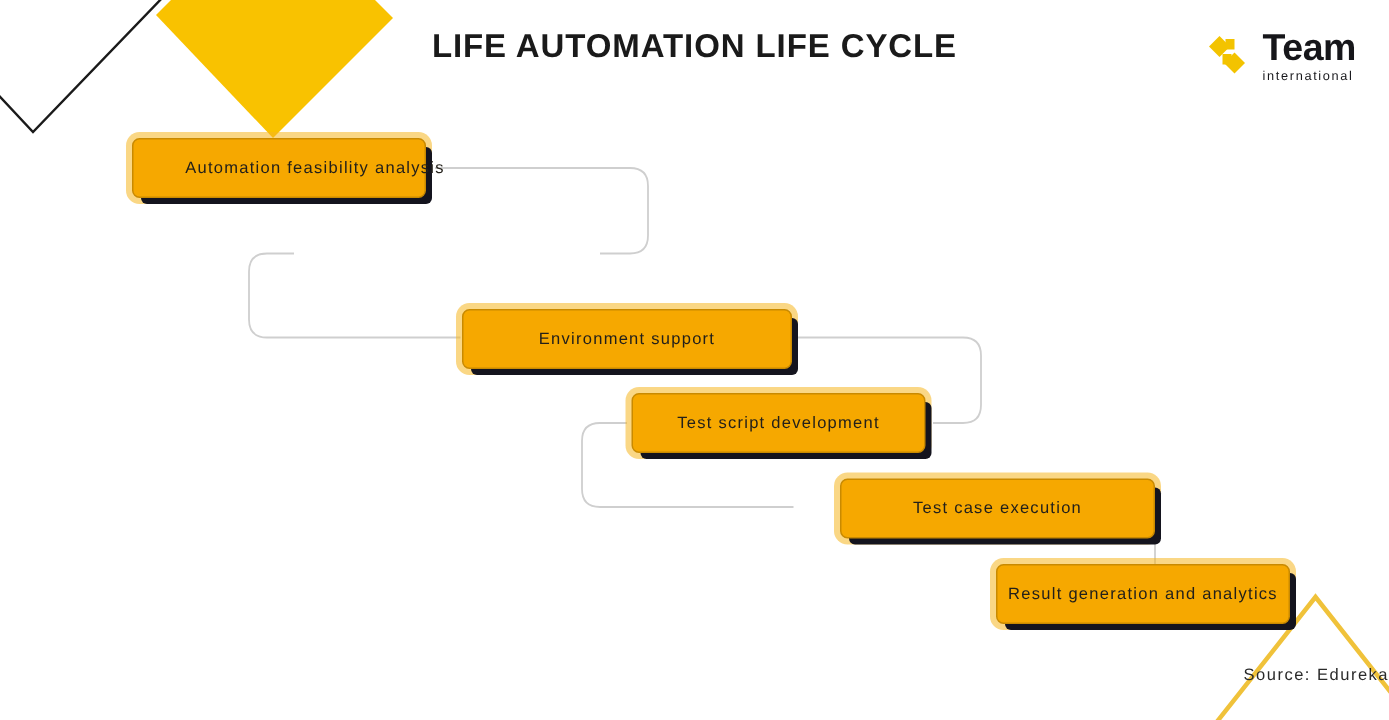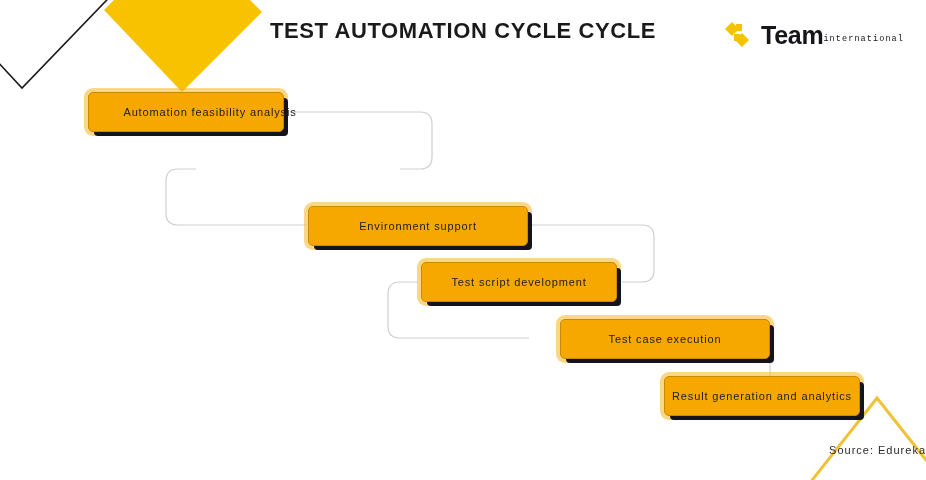--- a/index.html
+++ b/index.html
@@ -49,36 +49,36 @@
     align-items: center;
     gap: 7px;
   }
   #brand-logo .logo-mark {
     display: block;
     width: 30px;
     height: 30px;
   }
   #brand-logo .logo-words {
     display: flex;
-    flex-direction: row;
+    flex-direction: column;
     line-height: 1;
   }
   #brand-logo .logo-team {
     font-size: 25px;
     font-weight: bold;
     color: #16161a;
     letter-spacing: -0.3px;
     font-family: "Liberation Sans", sans-serif;
   }
   #brand-logo .logo-intl {
     font-size: 8.5px;
     letter-spacing: 1.1px;
     color: #16161a;
-    margin-top: 12px;
-    font-family: Liberation Mono, monospace;
+    margin-top: 1px;
+    font-family: Liberation Sans, sans-serif;
   }
 
   
   #connector-layer {
     position: absolute;
     left: 0; top: 0;
     width: 926px; height: 480px;
     pointer-events: none;
   }
 
@@ -140,21 +140,21 @@
       <path d="M 196,169 L 178,169 Q 166,169 166,181 L 166,213 Q 166,225 178,225 L 307,225"></path>
 
       <path d="M 512,225 L 642,225 Q 654,225 654,237 L 654,270 Q 654,282 642,282 L 622,282"></path>
 
       <path d="M 418,282 L 400,282 Q 388,282 388,294 L 388,326 Q 388,338 400,338 L 529,338"></path>
 
       <path d="M 734,338 L 758,338 Q 770,338 770,350 L 770,383 Q 770,395 758,395 L 846,395"></path>
     </g>
   </svg>
 
-  <div id="page-title">TEST AUTOMATION CYCLE CYCLE</div>
+  <div id="page-title">LIFE AUTOMATION LIFE CYCLE</div>
 
   <div id="brand-logo">
     <svg class="logo-mark" viewBox="0 0 30 30">
       <g fill="#F3C300">
         <polygon points="1,9 8,2 15,9 8,16"></polygon>
         <polygon points="12,4 18,4 18,11 12,11"></polygon>
         <polygon points="10,14 16,14 16,21 10,21"></polygon>
         <polygon points="18,13 25,20 18,27 11,20"></polygon>
       </g>
     </svg>

